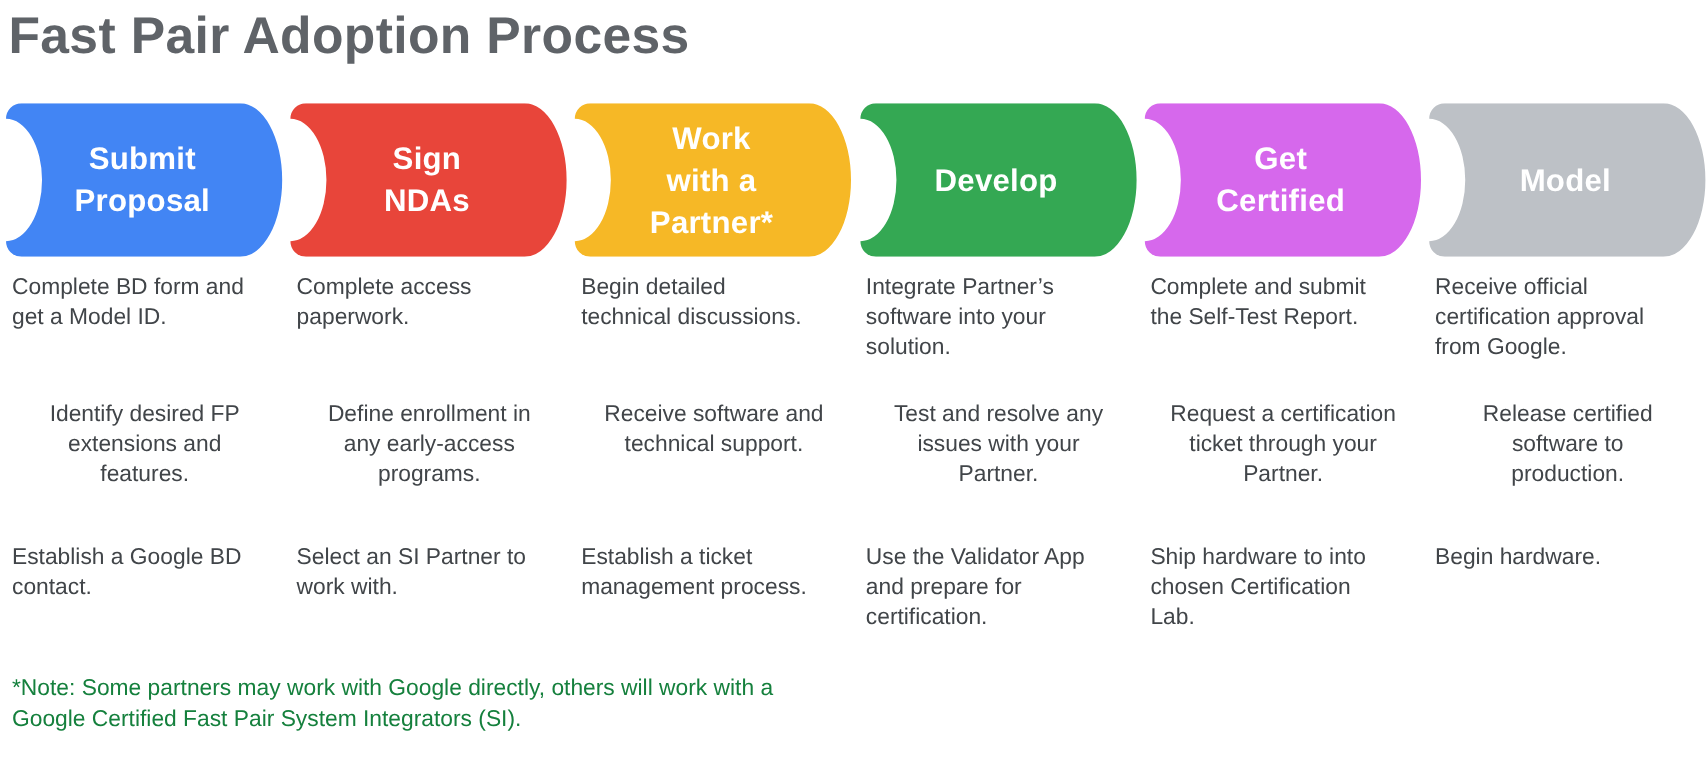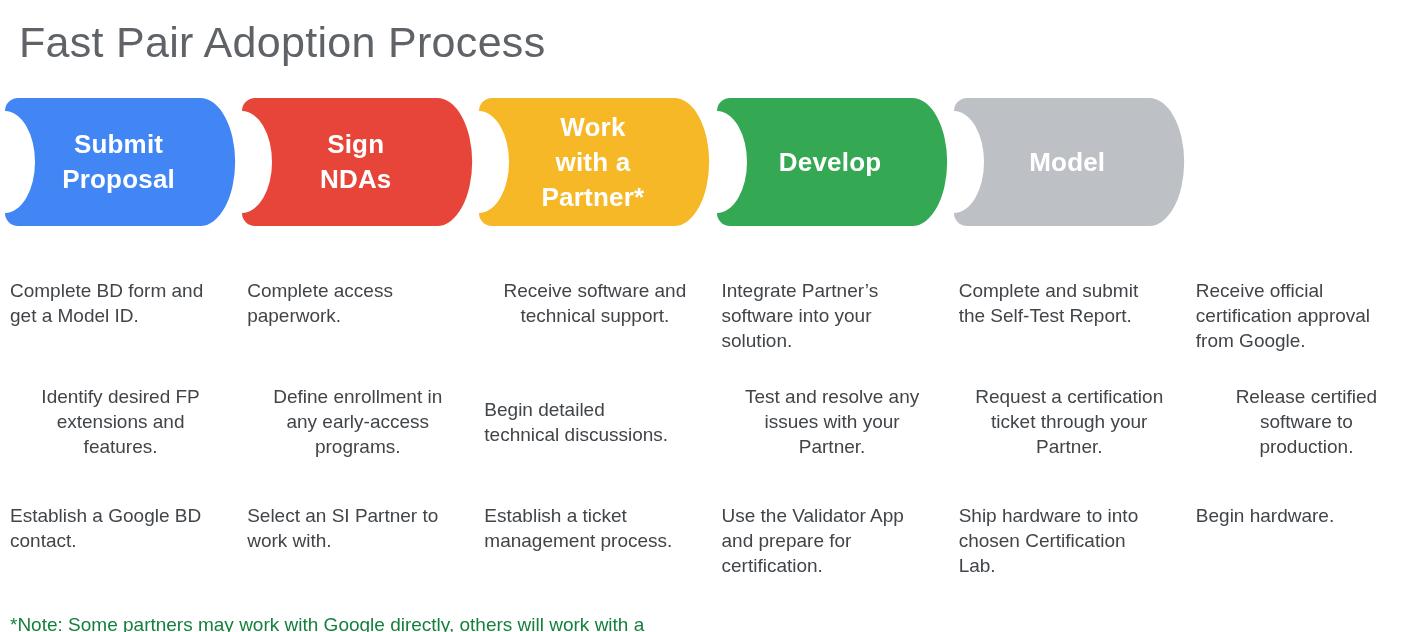--- a/index.html
+++ b/index.html
@@ -9,24 +9,24 @@
     font-family: "Liberation Sans", "DejaVu Sans", sans-serif;
   }
   .page {
     position: relative;
     width: 1423px;
     height: 632px;
     overflow: hidden;
     background: #ffffff;
   }
   .page-title {
-    margin: 16px;
+    margin: 4px;
     padding: 2px 0 0 3px;
     font-size: 43px;
-    font-weight: 400;
+    font-weight: 700;
     letter-spacing: 0.3px;
     color: #5f6368;
     line-height: 1.15;
   }
   .steps-row {
     display: grid;
     grid-template-columns: repeat(6, 1fr);
     margin-top: 31px;
     height: 124px;
   }
@@ -51,21 +51,21 @@
     color: #ffffff;
     font-size: 26px;
     font-weight: 700;
     line-height: 35px;
     white-space: pre-line;
     letter-spacing: 0.2px;
   }
   .details-row {
     display: grid;
     grid-template-columns: repeat(6, 1fr);
-    margin-top: 56px;
+    margin-top: 17px;
   }
   .detail-col {
     box-sizing: border-box;
     padding-left: 10px;
     padding-right: 6px;
   }
   .detail-item {
     font-size: 19px;
     line-height: 25px;
     color: #414549;
@@ -115,20 +115,27 @@
 Partner*</div>
     </div>
 
     <div class="step-cell">
       <svg class="step-shape" viewBox="0 0 237 128" preserveAspectRatio="none">
         <path d="M 18 0 L 200 0 A 35 64 0 0 1 200 128 L 18 128 A 13 13 0 0 1 5 115 A 30 51 0 0 0 5 13 A 13 13 0 0 1 18 0 Z" fill="#34A853"></path>
       </svg>
       <div class="step-label">Develop</div>
     </div>
 
+    <div class="step-cell">
+      <svg class="step-shape" viewBox="0 0 237 128" preserveAspectRatio="none">
+        <path d="M 18 0 L 200 0 A 35 64 0 0 1 200 128 L 18 128 A 13 13 0 0 1 5 115 A 30 51 0 0 0 5 13 A 13 13 0 0 1 18 0 Z" fill="#D668EC"></path>
+      </svg>
+      <div class="step-label">Get
+Certified</div>
+    </div>
 
     <div class="step-cell">
       <svg class="step-shape" viewBox="0 0 237 128" preserveAspectRatio="none">
         <path d="M 18 0 L 200 0 A 35 64 0 0 1 200 128 L 18 128 A 13 13 0 0 1 5 115 A 30 51 0 0 0 5 13 A 13 13 0 0 1 18 0 Z" fill="#BDC1C6"></path>
       </svg>
       <div class="step-label">Model</div>
     </div>
 
   </div>
 
@@ -148,24 +155,24 @@
       <div class="detail-item row1">Complete access
 paperwork.</div>
       <div class="detail-item row2">Define enrollment in
 any early-access
 programs.</div>
       <div class="detail-item row3">Select an SI Partner to
 work with.</div>
     </div>
 
     <div class="detail-col">
+      <div class="detail-item row1">Begin detailed
+technical discussions.</div>
       <div class="detail-item row2">Receive software and
 technical support.</div>
-      <div class="detail-item row1">Begin detailed
-technical discussions.</div>
       <div class="detail-item row3">Establish a ticket
 management process.</div>
     </div>
 
     <div class="detail-col">
       <div class="detail-item row1">Integrate Partner’s
 software into your
 solution.</div>
       <div class="detail-item row2">Test and resolve any
 issues with your

